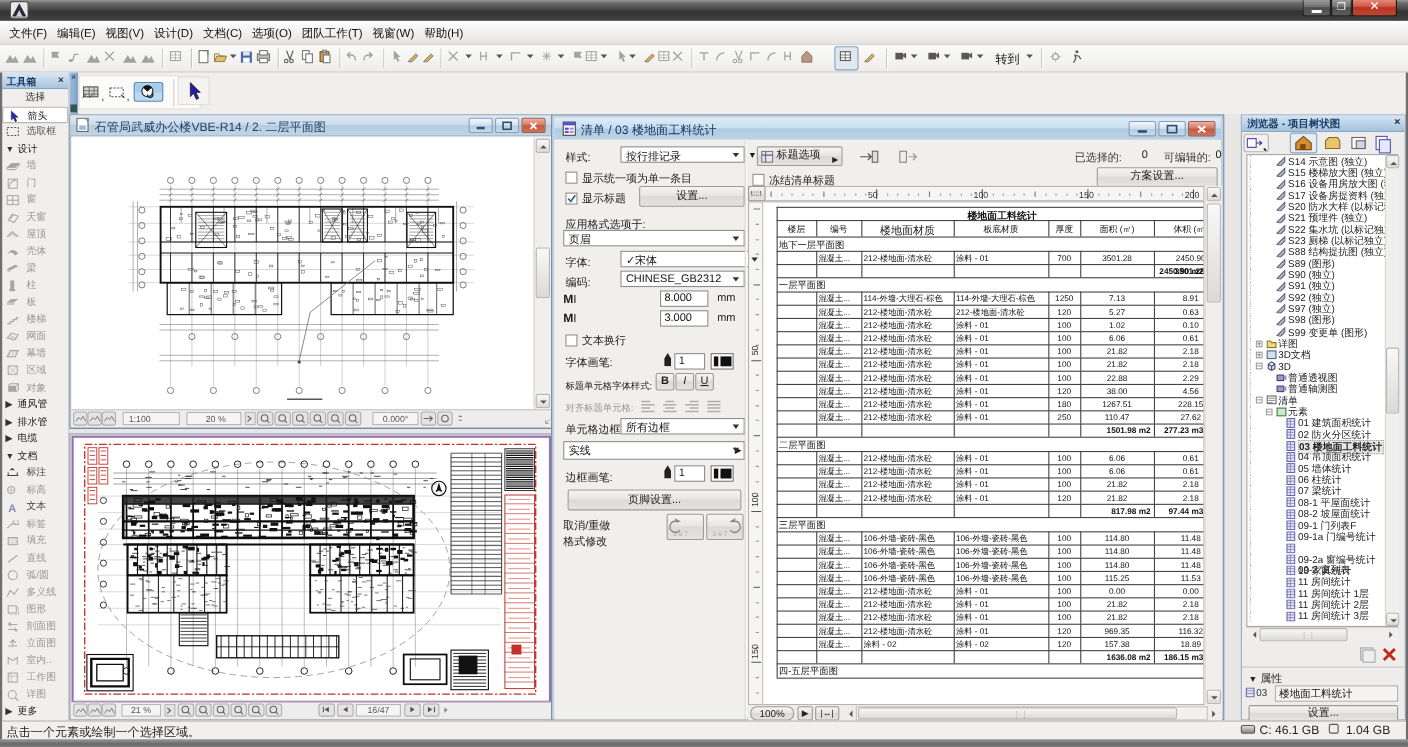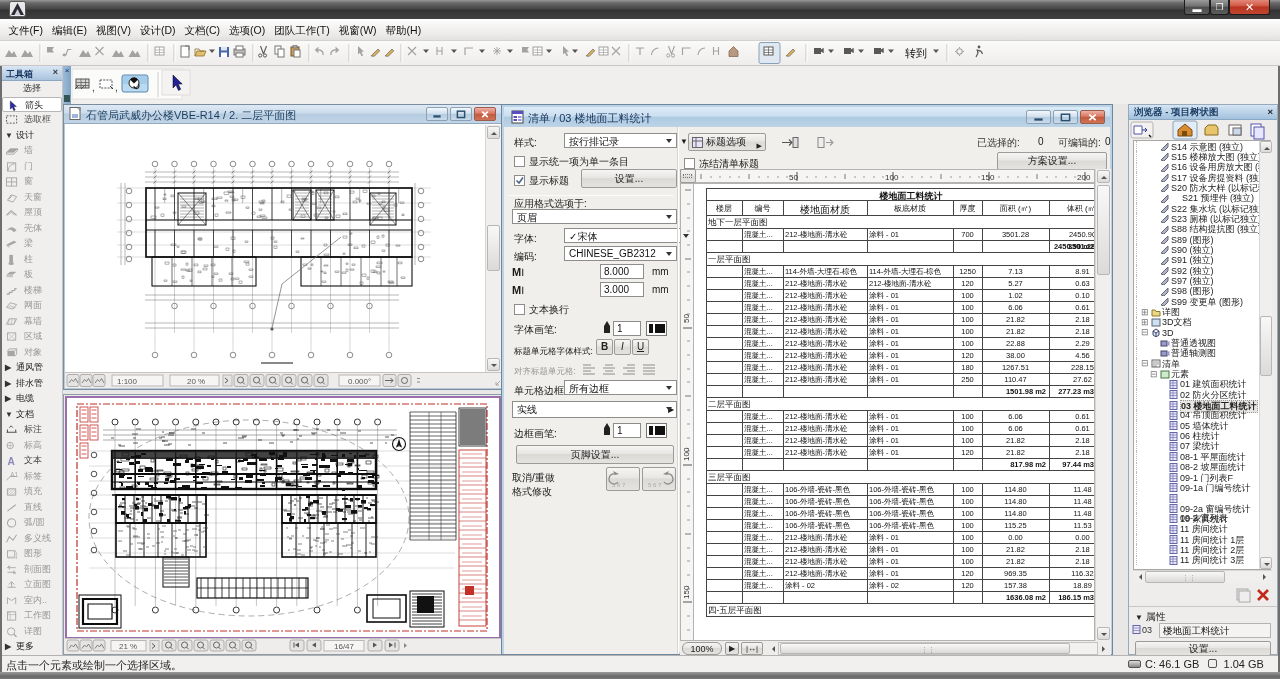--- a/index.html
+++ b/index.html
@@ -2403,21 +2403,21 @@
         <svg width="9" height="9" viewBox="0 0 9 9" style="position:absolute;left:26px;top:1px;">
           <path d="M1 8 L8 1 l0 4 -4 4 z" fill="#b0b4c8" stroke="#667"></path>
         </svg>
         <span style="position:absolute;left:37px;top:0.5px;white-space:nowrap;">S20 防水大样 (以标记独</span>
       </div>
       <div class="trow">
         <span style="position:absolute;left:2px;top:0;width:24px;height:10px;border-left:1px dotted #bbb;"></span>
         <svg width="9" height="9" viewBox="0 0 9 9" style="position:absolute;left:26px;top:1px;">
           <path d="M1 8 L8 1 l0 4 -4 4 z" fill="#b0b4c8" stroke="#667"></path>
         </svg>
-        <span style="position:absolute;left:37px;top:0.5px;white-space:nowrap;margin-left:11px;">S21 预埋件 (独立)</span>
+        <span style="position:absolute;left:37px;top:0.5px;white-space:nowrap;">S21 预埋件 (独立)</span>
       </div>
       <div class="trow">
         <span style="position:absolute;left:2px;top:0;width:24px;height:10px;border-left:1px dotted #bbb;"></span>
         <svg width="9" height="9" viewBox="0 0 9 9" style="position:absolute;left:26px;top:1px;">
           <path d="M1 8 L8 1 l0 4 -4 4 z" fill="#b0b4c8" stroke="#667"></path>
         </svg>
         <span style="position:absolute;left:37px;top:0.5px;white-space:nowrap;">S22 集水坑 (以标记独立)</span>
       </div>
       <div class="trow">
         <span style="position:absolute;left:2px;top:0;width:24px;height:10px;border-left:1px dotted #bbb;"></span>

